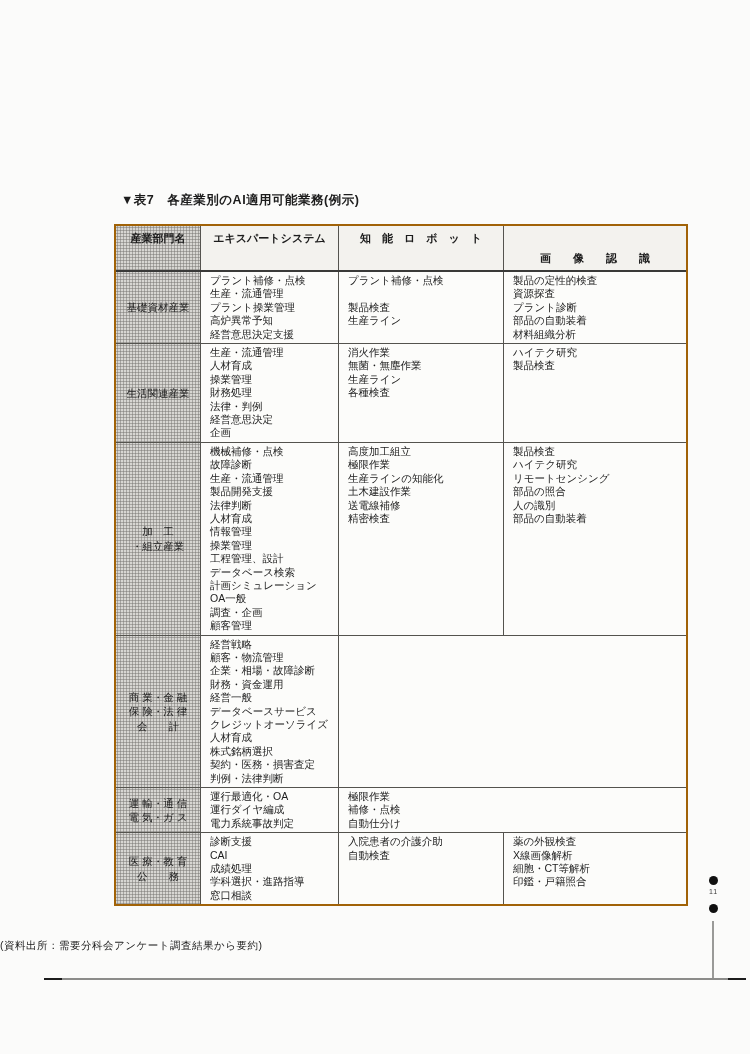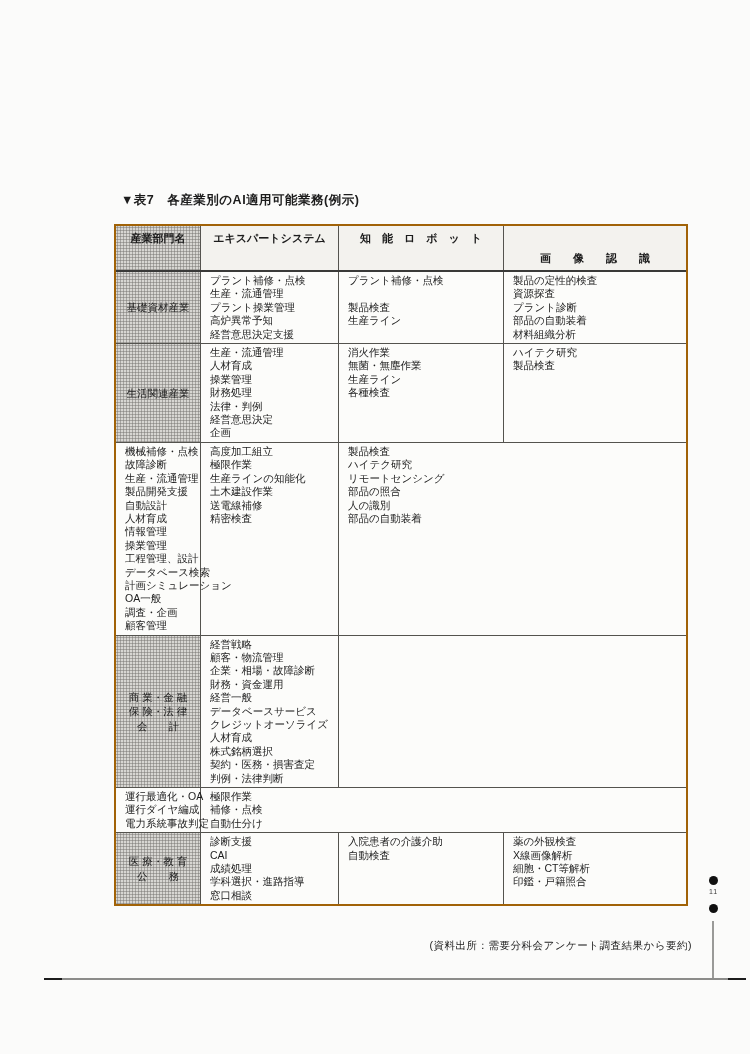--- a/index.html
+++ b/index.html
@@ -41,21 +41,21 @@
   }
   .cell:last-child{border-right:none;}
   .label-cell{
     border-right:1px solid #54534e;
     display:flex;flex-direction:column;justify-content:center;align-items:center;
     font-size:10.5px;line-height:14.5px;padding:2px 0;
   }
   .ln{min-height:13.4px;white-space:pre;}
   .label-ln{white-space:pre;}
   .source-note{
-    position:absolute;top:939px;left:0;width:692px;text-align:right;
+    position:absolute;top:939px;left:0;width:692px;text-align:left;
     font-size:10.5px;letter-spacing:0.5px;white-space:pre;
   }
   .punch-dot{
     position:absolute;width:9px;height:9px;border-radius:50%;background:#101010;left:709px;
   }
   .dot-top{top:876px;}
   .dot-bottom{top:904px;}
   .page-num{
     position:absolute;left:709px;top:888px;font-size:7px;color:#3a3a3a;
     letter-spacing:1px;
@@ -124,26 +124,30 @@
           <div class="ln">無菌・無塵作業</div>
           <div class="ln">生産ライン</div>
           <div class="ln">各種検査</div>
         </div>
         <div class="cell">
           <div class="ln">ハイテク研究</div>
           <div class="ln">製品検査</div>
         </div>
       </div>
       <div class="t-row">
+        <div class="label-cell halftone">
+          <div class="label-ln">加　工</div>
+          <div class="label-ln">・組立産業</div>
+        </div>
         <div class="cell">
           <div class="ln">機械補修・点検</div>
           <div class="ln">故障診断</div>
           <div class="ln">生産・流通管理</div>
           <div class="ln">製品開発支援</div>
-          <div class="ln">自動設計</div>
+          <div class="ln">法律判断</div>
           <div class="ln">人材育成</div>
           <div class="ln">情報管理</div>
           <div class="ln">操業管理</div>
           <div class="ln">工程管理、設計</div>
           <div class="ln">データベース検索</div>
           <div class="ln">計画シミュレーション</div>
           <div class="ln">OA一般</div>
           <div class="ln">調査・企画</div>
           <div class="ln">顧客管理</div>
         </div>
@@ -179,20 +183,24 @@
           <div class="ln">データベースサービス</div>
           <div class="ln">クレジットオーソライズ</div>
           <div class="ln">人材育成</div>
           <div class="ln">株式銘柄選択</div>
           <div class="ln">契約・医務・損害査定</div>
           <div class="ln">判例・法律判断</div>
         </div>
         <div class="cell"></div>
       </div>
       <div class="t-row">
+        <div class="label-cell halftone">
+          <div class="label-ln">運 輸・通 信</div>
+          <div class="label-ln">電 気・ガ ス</div>
+        </div>
         <div class="cell">
           <div class="ln">運行最適化・OA</div>
           <div class="ln">運行ダイヤ編成</div>
           <div class="ln">電力系統事故判定</div>
         </div>
         <div class="cell">
           <div class="ln">極限作業</div>
           <div class="ln">補修・点検</div>
           <div class="ln">自動仕分け</div>
         </div>

